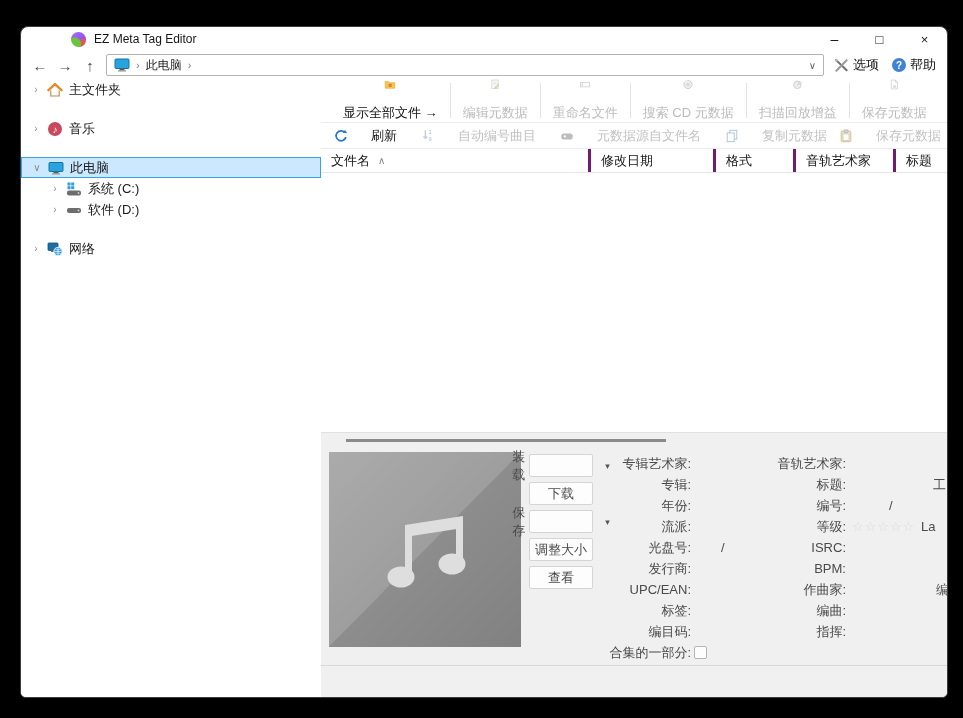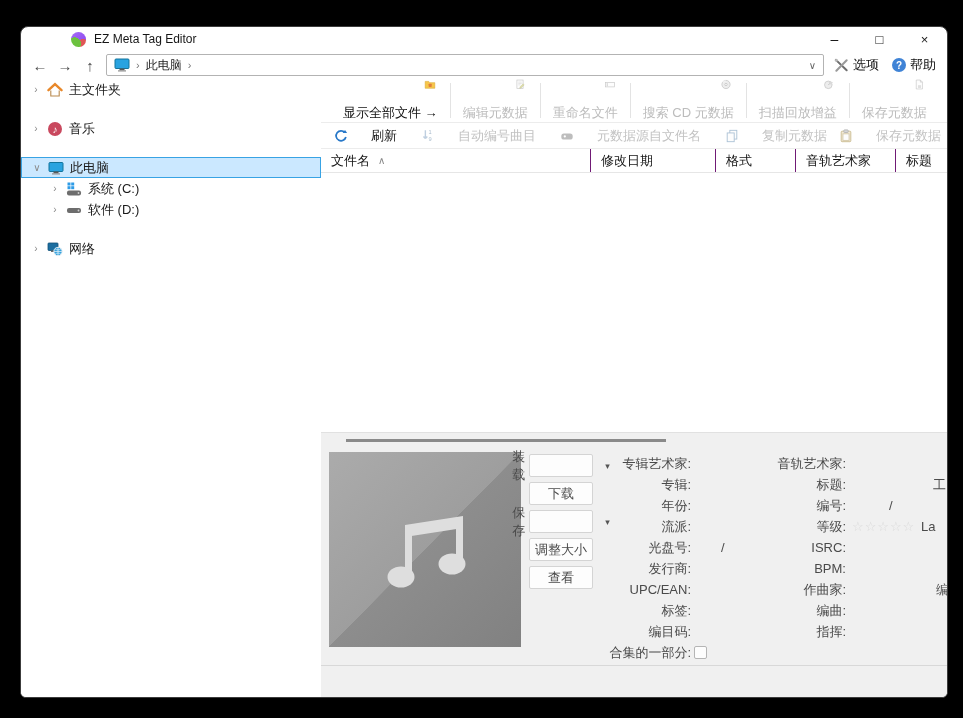--- a/index.html
+++ b/index.html
@@ -43,37 +43,37 @@
   .tree-row { height:21px; display:flex; align-items:center; gap:6px; padding-left:10px; }
   .tree-row.child { padding-left:29px; }
   .tree-gap { height:18px; }
   .chev { color:#8a8a8a; font-size:10px; width:10px; text-align:center; }
   .tree-row.selected { background:#cbe8ff; border:1px solid #38a3e4; }
   .tree-icon { width:16px; height:16px; flex-shrink:0; }
 
   
   .toolbar1 { height:44px; display:flex; align-items:stretch; padding-left:10px;
               border-bottom:1px solid #ececec; flex-shrink:0; }
-  .tb1-item { display:flex; flex-direction:column; align-items:flex-end; justify-content:center;
+  .tb1-item { display:flex; flex-direction:column; align-items:center; justify-content:center;
               gap:14px; padding:0 12px; font-size:13px; white-space:nowrap; }
   .tb1-item .lbl { color:#bcbcbc; }
   .tb1-item.enabled .lbl { color:#111; }
   .tb1-sep { width:1px; background:#e3e3e3; margin:4px 0; }
 
   
   .toolbar2 { height:26px; display:flex; align-items:center; padding-left:10px; gap:6px;
               border-bottom:1px solid #ececec; font-size:13px; flex-shrink:0; white-space:nowrap; }
   .tb2-item { display:flex; align-items:center; gap:23px; color:#c2c2c2; padding:0 3px; }
   .tb2-item.enabled { color:#111; }
   .tb2-sep { width:1px; height:15px; background:#e3e3e3; margin:0 3px; }
 
   
   .listheader { height:24px; display:flex; align-items:center; font-size:13px; color:#151515;
                 border-bottom:1px solid #e6e6e6; flex-shrink:0; }
-  .hcol { height:100%; display:flex; align-items:center; padding-left:10px; border-right:1px solid #701a75; }
+  .hcol { height:100%; display:flex; align-items:center; padding-left:10px; border-right:3px solid #701a75; }
   .hcol.name  { width:270px; gap:8px; }
   .hcol.date  { width:125px; }
   .hcol.format{ width:80px; }
   .hcol.artist{ width:100px; }
   .hcol.title { flex:1; border-right:none; }
   .sort-ind { color:#888; font-size:10px; }
 
   .filelist { flex:1; background:#fff; }
 
   

